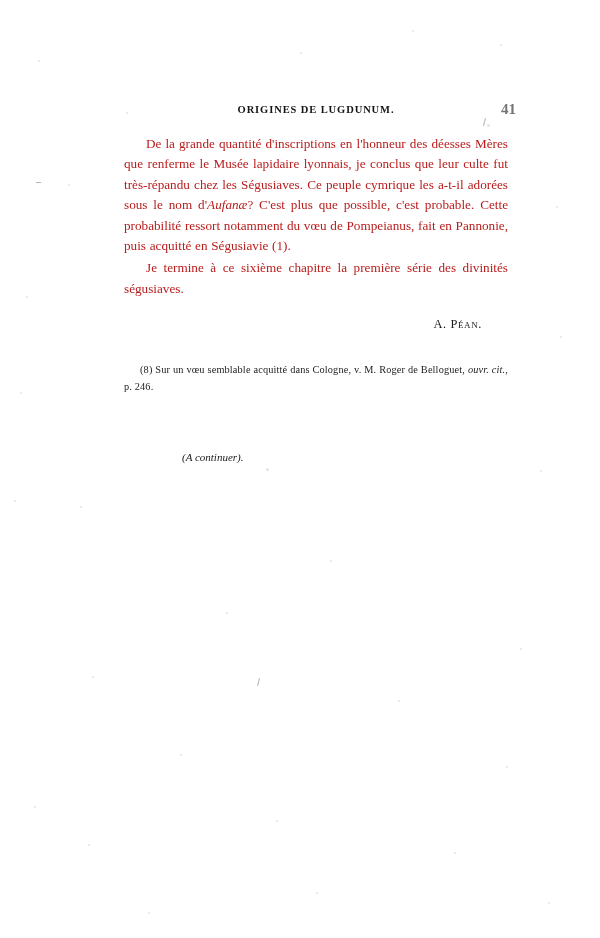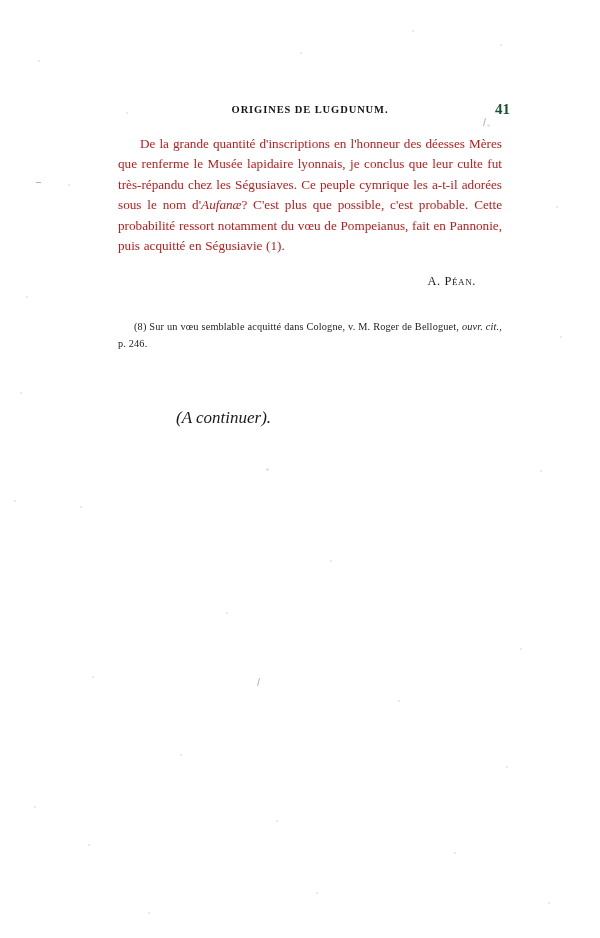--- a/index.html
+++ b/index.html
@@ -19,21 +19,21 @@
   
   .speck {
     position: absolute;
     background: #cfcbc4;
     border-radius: 50%;
     opacity: 0.55;
   }
 
   .page {
     position: absolute;
-    left: 10px;
+    left: 16px;
     top: 0;
     width: 528px;
     height: 938px;
   }
 
   .text-block {
     position: absolute;
     left: 108px;
     top: 104px;
     width: 384px;
@@ -55,21 +55,21 @@
     text-transform: uppercase;
     color: #141414;
     font-weight: 600;
   }
   .page-number {
     position: absolute;
     right: -8px;
     top: -3px;
     font-size: 15px;
     font-weight: 700;
-    color: #14532d;
+    color: #737373;
     font-family: "Liberation Serif", serif;
   }
 
   p.body-par {
     margin: 0 0 0 0;
     font-size: 13.2px;
     line-height: 20.4px;
     text-align: justify;
     text-indent: 22px;
     color: #b91c1c;
@@ -97,21 +97,21 @@
     line-height: 16.5px;
     text-align: justify;
     text-indent: 16px;
     color: #222;
     letter-spacing: 0.15px;
   }
 
   .continuation {
     margin-top: 56px;
     margin-left: 58px;
-    font-size: 17px;
+    font-size: 11px;
     font-style: italic;
   }
 
   
   .tick {
     position: absolute;
     width: 1px;
     height: 8px;
     background: #9a968f;
     opacity: 0.75;
@@ -131,20 +131,21 @@
 <div class="page">
 
   <div class="text-block">
 
     <div class="running-head">
       <div class="head-title">Origines de Lugdunum.</div>
       <div class="page-number">41</div>
     </div>
 
     <p class="body-par"><span>De la grande quantité d'inscriptions en l'honneur des déesses Mères que renferme le Musée lapidaire lyonnais, je conclus que leur culte fut très-répandu chez les Ségusiaves. Ce peuple cymrique les a-t-il adorées sous le nom d'</span><span class="ital">Aufanæ</span><span>? C'est plus que possible, c'est probable. Cette probabilité ressort notamment du vœu de Pompeianus, fait en Pannonie, puis acquitté en Ségusiavie (1).</span></p>
+    <p class="body-par"><span>Je termine à ce sixième chapitre la première série des divinités ségusiaves.</span></p>
 
     <div class="signature">
       <span class="sc">A. Péan.</span>
     </div>
 
     <div class="footnote"><span>(8) Sur un vœu semblable acquitté dans Cologne, v. M. Roger de Belloguet, </span><span class="ital">ouvr. cit.</span><span>, p. 246.</span></div>
 
     <div class="continuation">(A continuer).</div>
 
   </div>

